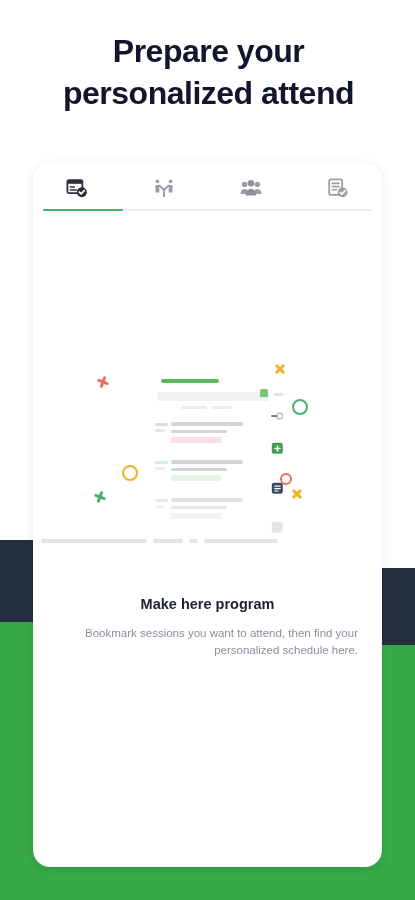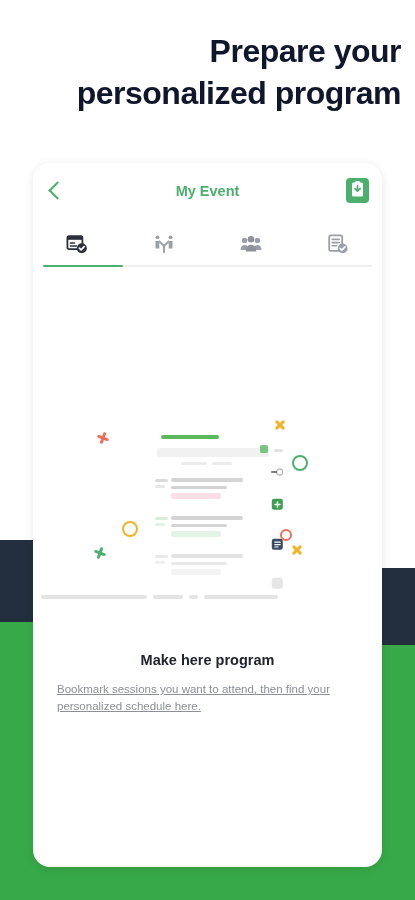--- a/index.html
+++ b/index.html
@@ -47,21 +47,21 @@
     height: 77px;
     background: #232f3e;
   }
 
   
   .headline {
     position: absolute;
     top: 30px;
     left: 2px;
     right: 0;
-    text-align: right;
+    text-align: center;
     color: #10162b;
     font-size: 32px;
     line-height: 1.32;
     font-weight: 700;
     letter-spacing: -0.5px;
     padding: 0 14px;
   }
   .headline-line { display: block; }
 
   
@@ -284,57 +284,42 @@
     text-align: center;
     font-size: 14.5px;
     font-weight: 700;
     color: #20242e;
   }
   .empty-desc {
     position: absolute;
     left: 24px;
     right: 24px;
     top: 414px;
-    text-align: left;
+    text-align: right;
     font-size: 11.5px;
     line-height: 1.5;
     color: #8b8f99;
-    text-decoration: underline;
   }
 </style>
 </head>
 <body>
 
 <div class="bg-root">
   <div class="bg-green"></div>
   <div class="bg-navy-left"></div>
   <div class="bg-navy-right"></div>
 </div>
 
 <div class="headline">
   <span class="headline-line">Prepare your</span>
-  <span class="headline-line">personalized program</span>
+  <span class="headline-line">personalized attend</span>
 </div>
 
 <div class="phone-card">
 
-  <div class="app-header">
-
-    <div class="back-chevron"></div>
-
-    <div class="app-title">My Event</div>
-
-    <div class="badge-button">
-      <svg width="23" height="25" viewBox="0 0 23 25" aria-hidden="true">
-        <rect x="6" y="4.5" width="11" height="14" rx="1.6" fill="#ffffff"></rect>
-        <rect x="9.2" y="3" width="4.6" height="3" rx="1.1" fill="#ffffff"></rect>
-        <path d="M11.5 7.6 v5.2 M8.9 10.6 l2.6 2.6 l2.6 -2.6" stroke="#4caf6e" stroke-width="1.7" fill="none" stroke-linecap="round" stroke-linejoin="round"></path>
-      </svg>
-    </div>
-  </div>
 
   <div class="tab-bar">
 
     <div class="tab">
       <span>
         <svg width="22" height="22" viewBox="0 0 22 22" aria-hidden="true">
           <rect x="1.4" y="3.2" width="15" height="13" rx="1.6" fill="none" stroke="#2b303b" stroke-width="1.8"></rect>
           <rect x="1.4" y="3.2" width="15" height="3.6" fill="#2b303b"></rect>
           <path d="M4.4 10 h4 M4.4 13 h6" stroke="#2b303b" stroke-width="1.6" stroke-linecap="round"></path>
           <circle cx="15.8" cy="15.2" r="5" fill="#2b303b"></circle>

